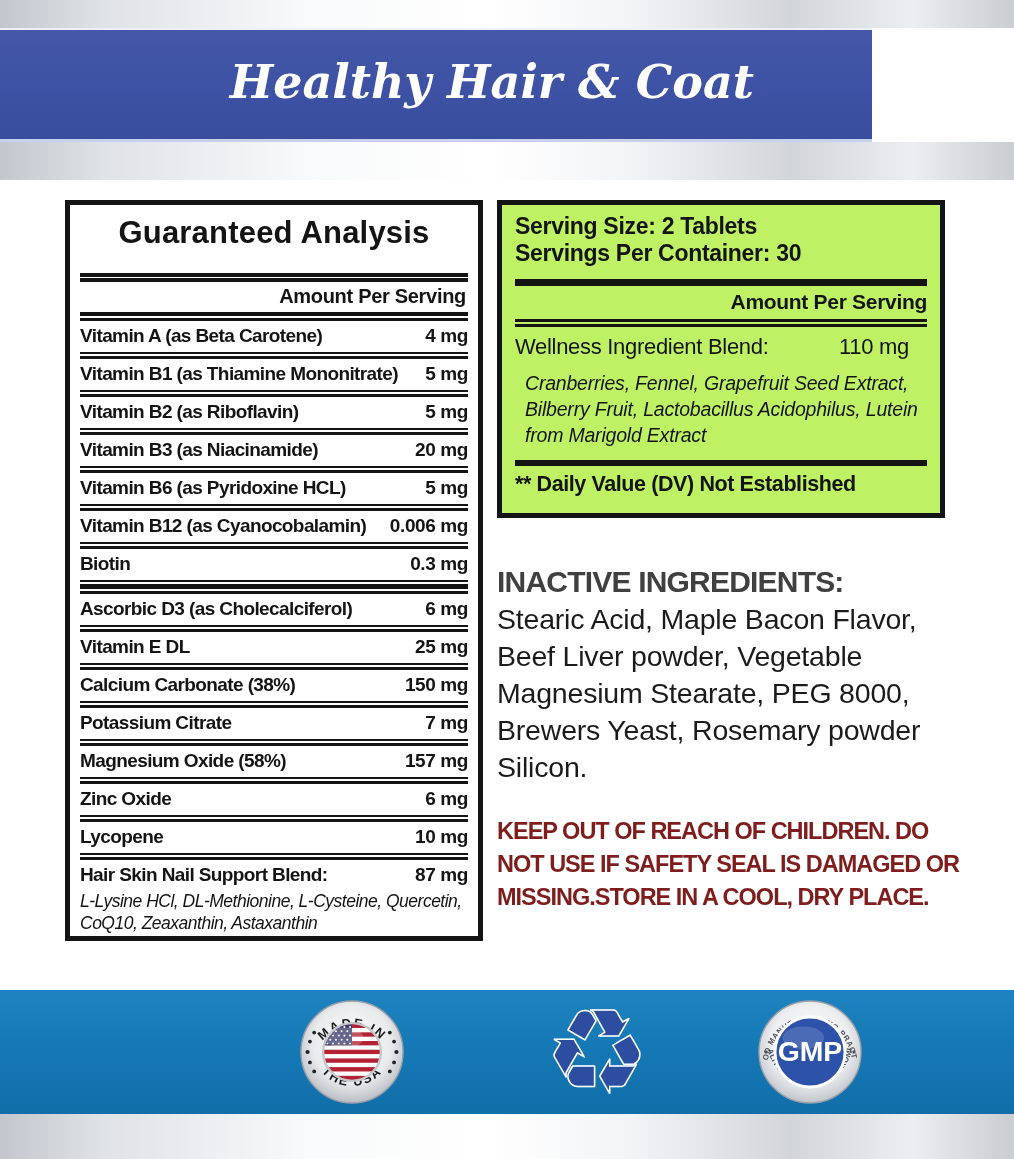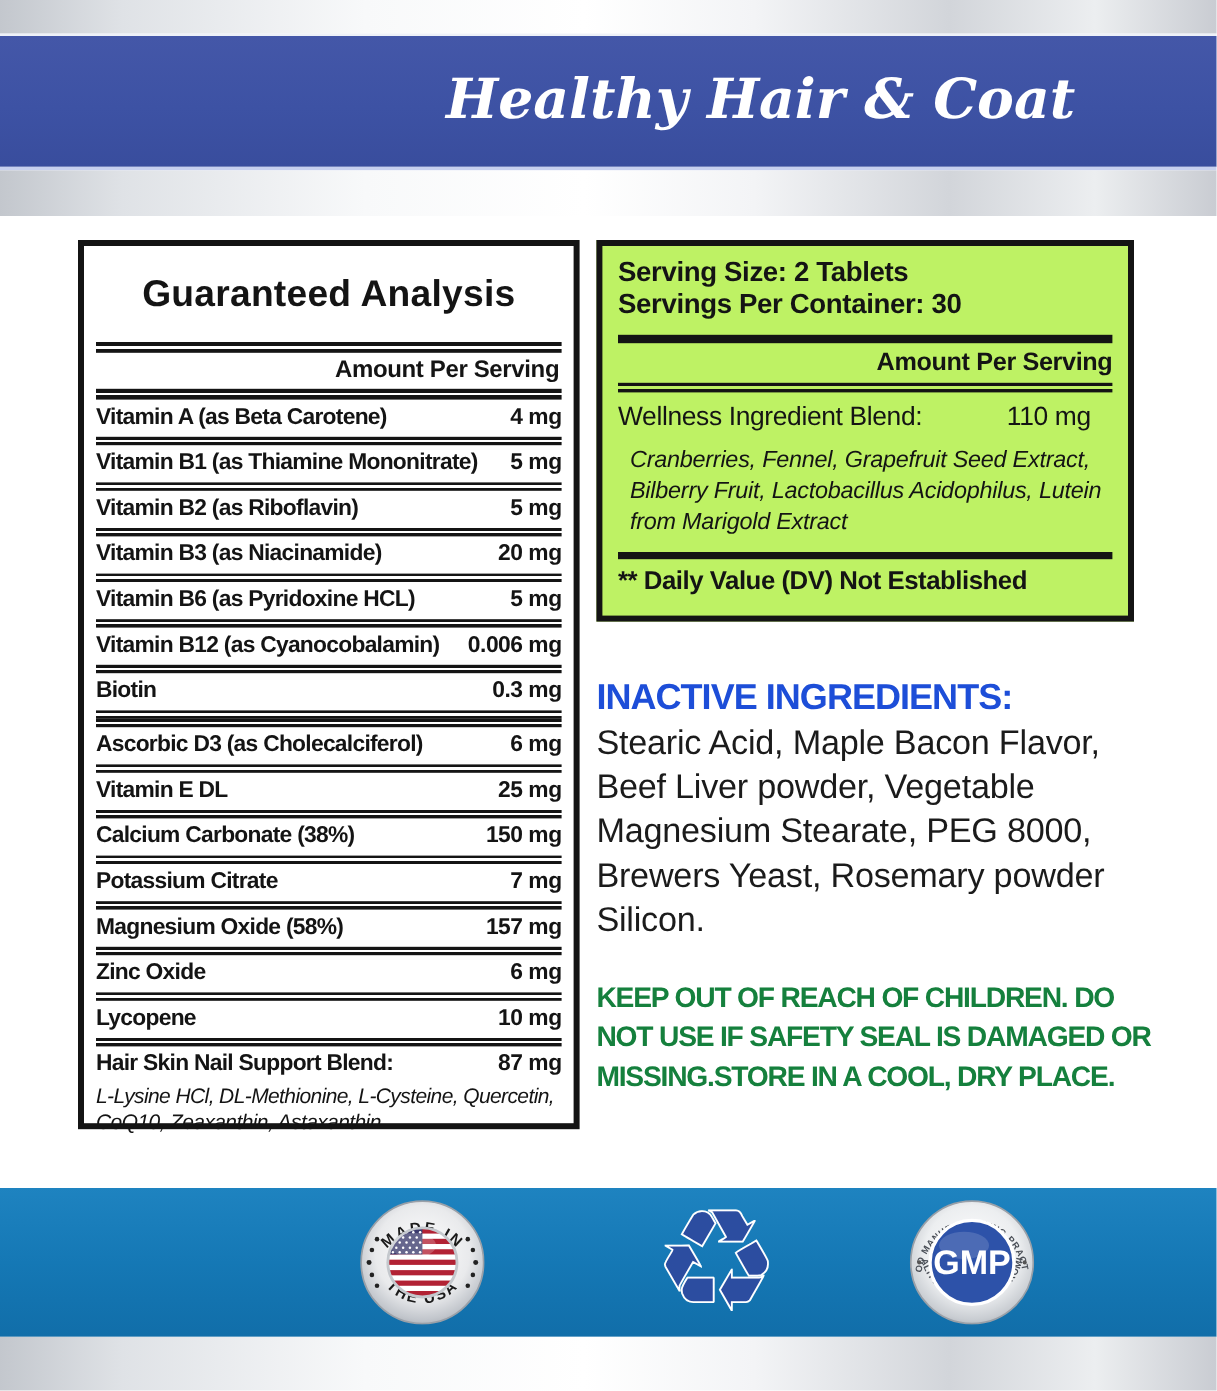--- a/index.html
+++ b/index.html
@@ -6,33 +6,33 @@
   .page{position:relative;width:1014px;height:1159px;background:#ffffff;overflow:hidden;
         font-family:"Liberation Sans",sans-serif;color:#141414;}
 
   
   .silver{position:absolute;left:0;width:1014px;
     background:linear-gradient(90deg,#c3c7cd 0%,#dfe2e6 10%,#f8f9fa 30%,#ffffff 48%,#f3f4f6 62%,#d2d5da 78%,#eceef0 90%,#c9ccd2 100%);}
   .silver.top{top:0;height:28px;}
   .silver.mid{top:142px;height:38px;}
   .silver.bottom{top:1114px;height:45px;}
 
-  .banner{position:absolute;left:0;top:28px;width:1014px;height:114px;
+  .banner{position:absolute;left:0;top:28px;width:872px;height:114px;
     background:linear-gradient(180deg,#4457a8 0%,#3d52a4 55%,#394d9d 100%);
     border-top:2px solid #eef1f8;border-bottom:3px solid #c7d0ef;box-sizing:border-box;}
   .banner-title{position:absolute;right:118px;top:50%;transform:translateY(-55%);
     font-family:"DejaVu Serif",serif;font-style:italic;font-weight:700;
     font-size:46px;color:#ffffff;letter-spacing:0px;white-space:nowrap;}
 
   .blueband{position:absolute;left:0;top:990px;width:1014px;height:124px;
     background:linear-gradient(180deg,#1e83c0 0%,#1578b5 50%,#116ea9 100%);}
 
   
   .ga-panel{position:absolute;left:65px;top:200px;width:418px;height:741px;
-    border:5px solid #141414;box-sizing:border-box;background:#fff;padding:20px 10px 6px 10px;}
+    border:5px solid #141414;box-sizing:border-box;background:#fff;padding:8px 10px 6px 10px;}
   .ga-title{font-size:31px;font-weight:700;text-align:center;letter-spacing:0.2px;margin:2px 0 22px 0;}
   .rule-heavy{height:9px;background:linear-gradient(#141414 0 3.5px,transparent 3.5px 5.5px,#141414 5.5px 9px);margin:0;}
   .ga-colhead{font-size:20px;font-weight:700;text-align:right;padding:3px 2px 4px 0;letter-spacing:-0.3px;}
   .sep-double{height:7px;background:linear-gradient(#141414 0 2.4px,transparent 2.4px 4.4px,#141414 4.4px 7px);}
   .ga-row{padding:2px 0 3px 0;}
   .ga-line{display:flex;justify-content:space-between;align-items:baseline;}
   .ga-name{font-size:19px;font-weight:600;letter-spacing:-0.6px;white-space:nowrap;line-height:26px;}
   .ga-amt{font-size:19px;font-weight:600;letter-spacing:-0.4px;white-space:nowrap;line-height:26px;}
   .ga-name2{font-size:19px;font-weight:600;letter-spacing:-0.6px;line-height:25px;}
   .ga-sub{font-size:17.5px;font-style:italic;font-weight:500;letter-spacing:-0.5px;line-height:22px;padding-top:2px;}
@@ -48,23 +48,23 @@
   .blend-name{font-size:22px;font-weight:500;letter-spacing:-0.3px;}
   .blend-amt{font-size:22px;font-weight:500;letter-spacing:-0.3px;}
   .blend-ing{font-size:19.5px;font-style:italic;font-weight:500;line-height:26px;
     letter-spacing:-0.2px;padding:10px 0 0 10px;width:404px;}
   .facts-rule-solid2{height:6px;background:#141414;margin-top:12px;}
   .dv-note{font-size:21.5px;font-weight:700;letter-spacing:-0.4px;padding-top:6px;}
 
   
   .inactive{position:absolute;left:497px;top:534px;width:440px;
     font-size:28.5px;line-height:37px;letter-spacing:-0.2px;color:#1b1b1b;}
-  .inactive-label{color:#1d4ed8;font-weight:800;letter-spacing:-0.8px;font-size:30px;}
+  .inactive-label{color:#404040;font-weight:800;letter-spacing:-0.8px;font-size:30px;}
   .warning{position:absolute;left:497px;top:791px;width:470px;
-    font-size:23.5px;font-weight:800;line-height:33px;letter-spacing:-1px;color:#15803d;}
+    font-size:23.5px;font-weight:800;line-height:33px;letter-spacing:-1px;color:#7f1d1d;}
 
   
   .badge{position:absolute;width:104px;height:104px;}
   .badge-usa{left:300px;top:1000px;}
   .badge-gmp{left:758px;top:1000px;}
   .recycle{position:absolute;left:537px;top:988px;width:120px;height:128px;
     font-size:118px;line-height:128px;color:#2c4da0;text-align:center;
     -webkit-text-stroke:1.5px #ffffff;text-shadow:0 0 1px #fff;}
   svg text{font-family:"Liberation Sans",sans-serif;}
 </style>

